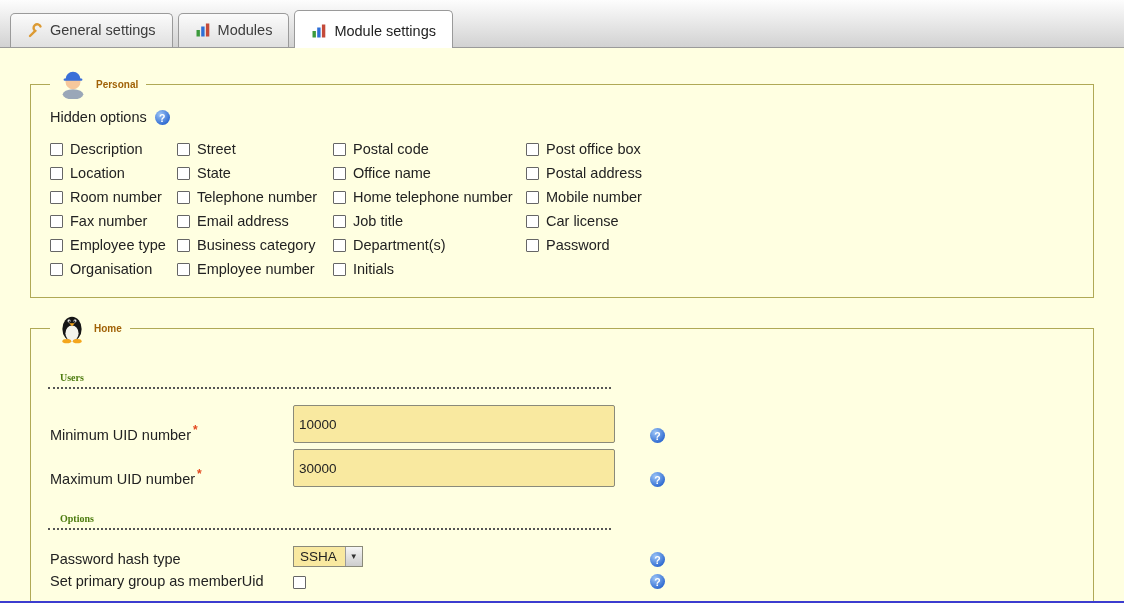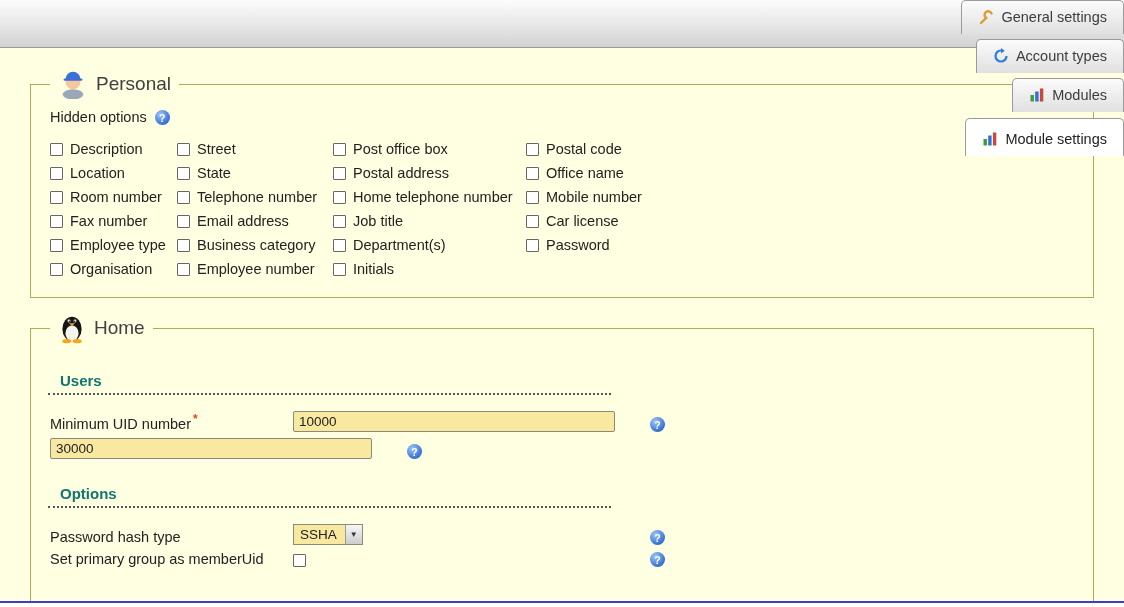--- a/index.html
+++ b/index.html
@@ -10,21 +10,21 @@
     font-family:"Liberation Sans", sans-serif;
     color:#222;
   }
 
   
   .tabbar {
     height:48px;
     background:linear-gradient(#fdfdfd,#d2d2d2);
     border-bottom:1px solid #9a9a9a;
     display:flex; align-items:flex-end;
-    padding-left:10px; gap:5px;flex-direction:column;
+    padding-left:10px; gap:5px;
   }
   .tab {
     display:flex; align-items:center; gap:7px;
     padding:8px 16px 9px;
     background:linear-gradient(#fbfbfb,#e0e0e0);
     border:1px solid #9a9a9a; border-bottom:none;
     border-radius:5px 5px 0 0;
     font-size:14.5px; color:#3c3c3c;
     cursor:pointer; white-space:nowrap;
   }
@@ -48,21 +48,21 @@
   fieldset.fs {
     margin:20px 30px 0 30px;
     border:1px solid #b0a956;
     padding:2px 16px 20px 17px;
   }
   fieldset.fs.unix { margin-top:14px; height:560px; }
   legend.fslegend {
     display:flex; align-items:center; gap:8px;
     padding:0 8px; margin-left:2px;
   }
-  .fstitle { color:#404040; font-weight:normal; font-size:19px; }
+  .fstitle { color:#a16207; font-weight:bold; font-size:10px; }
 
   .hidden-row {
     display:flex; align-items:flex-end; gap:8px;
     margin:8px 0 16px 2px; font-size:14.5px;
   }
 
   .cbgrid {
     display:grid;
     grid-template-columns:127px 156px 193px auto;
     row-gap:8px;
@@ -70,35 +70,36 @@
   }
   .cb { display:flex; align-items:center; gap:7px; font-size:14.5px; cursor:pointer; }
   .cb input, .mcheck {
     appearance:none; -webkit-appearance:none;
     width:13px; height:13px; flex:0 0 13px;
     border:1px solid #666; background:#fff; border-radius:1px;
     margin:0; cursor:pointer;
   }
 
   .sect {
-    font-weight:bold; font-size:15px; color:#0f766e;
+    font-weight:bold; font-size:10px; color:#4d7c0f;
     border-bottom:2px dotted #555;
     width:563px; padding:0 0 4px 12px;
     margin:26px 0 16px 0;
+    font-family:Liberation Serif, serif;
   }
   .frow {
     display:flex; align-items:flex-end;
     margin:0 0 10px 2px; font-size:14.5px;gap:27px;
   }
   .frow.tight { margin-bottom:6px; }
   .flabel { flex:0 0 216px; }
   .req { color:#e3481e; font-weight:bold; margin-left:2px; font-size:12px; vertical-align:super; }
   .ctrl { flex:0 0 330px; display:flex; align-items:center; }
   .txt {
-    width:322px; height:21px;
+    width:322px; height:38px;
     background:#f9e9a0;
     border:1px solid #8a8a7a; border-radius:2px;
     font-size:13.5px; font-family:inherit;
     padding:1px 5px; color:#222;
   }
   .sel {
     display:inline-flex; align-items:stretch;
     height:21px;
     background:#f9e9a0;
     border:1px solid #8a8a7a;
@@ -124,29 +125,20 @@
 <body>
 
 <div class="tabbar">
   <div class="tab">
     <span class="ticon">
       <svg width="16" height="16" viewBox="0 0 16 16">
         <path d="M13.5 4.5 A3.6 3.6 0 1 0 8.2 8.9 L3 14" fill="none" stroke="#dc9a33" stroke-width="2.4" stroke-linecap="round"></path>
       </svg>
     </span>
     <span>General settings</span>
-  </div>
-  <div class="tab">
-    <span class="ticon">
-      <svg width="16" height="16" viewBox="0 0 16 16">
-        <path d="M13.5 8 A5.5 5.5 0 1 1 8 2.5" fill="none" stroke="#2f7fd6" stroke-width="2.2"></path>
-        <polygon points="8,0 8,5.4 11.8,2.7" fill="#2f7fd6"></polygon>
-      </svg>
-    </span>
-    <span>Account types</span>
   </div>
   <div class="tab">
     <span class="ticon">
       <svg width="16" height="16" viewBox="0 0 16 16">
         <rect x="1.5" y="8" width="3.4" height="6.5" fill="#3c9a3c"></rect>
         <rect x="6.2" y="4.5" width="3.4" height="10" fill="#2f6fd6"></rect>
         <rect x="10.9" y="1.5" width="3.4" height="13" fill="#c44a3a"></rect>
       </svg>
     </span>
     <span>Modules</span>
@@ -187,41 +179,41 @@
         <label class="cb">
           <input type="checkbox" style="">
           <span>Description</span>
         </label>
         <label class="cb">
           <input type="checkbox" style="">
           <span>Street</span>
         </label>
         <label class="cb">
           <input type="checkbox" style="">
+          <span>Postal code</span>
+        </label>
+        <label class="cb">
+          <input type="checkbox" style="">
           <span>Post office box</span>
         </label>
         <label class="cb">
           <input type="checkbox" style="">
-          <span>Postal code</span>
-        </label>
-        <label class="cb">
-          <input type="checkbox" style="">
           <span>Location</span>
         </label>
         <label class="cb">
           <input type="checkbox" style="">
           <span>State</span>
         </label>
         <label class="cb">
           <input type="checkbox" style="">
+          <span>Office name</span>
+        </label>
+        <label class="cb">
+          <input type="checkbox" style="">
           <span>Postal address</span>
-        </label>
-        <label class="cb">
-          <input type="checkbox" style="">
-          <span>Office name</span>
         </label>
         <label class="cb">
           <input type="checkbox" style="">
           <span>Room number</span>
         </label>
         <label class="cb">
           <input type="checkbox" style="">
           <span>Telephone number</span>
         </label>
         <label class="cb">
@@ -303,20 +295,21 @@
 
     <div class="frow tight">
       <span class="flabel"><span>Minimum UID number</span><sup class="req">*</sup></span>
       <span class="ctrl">
         <input class="txt" type="text" value="10000" style="">
       </span>
       <span class="help">?</span>
     </div>
 
     <div class="frow">
+      <span class="flabel"><span>Maximum UID number</span><sup class="req">*</sup></span>
       <span class="ctrl">
         <input class="txt" type="text" value="30000" style="">
       </span>
       <span class="help">?</span>
     </div>
 
     <div class="sect">
       <span>Options</span>
     </div>
 

